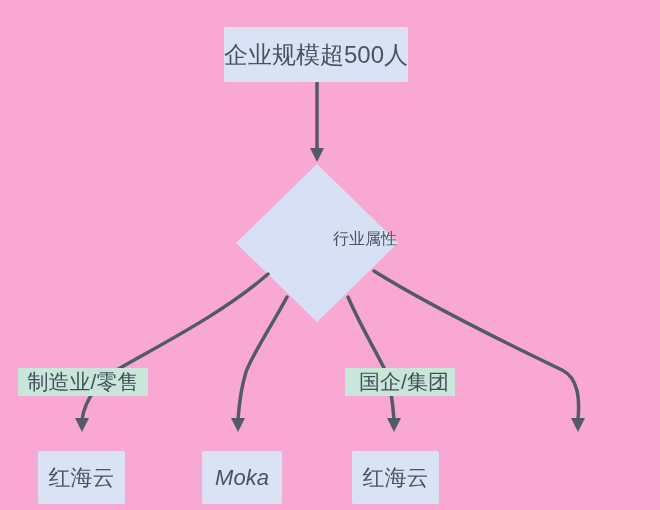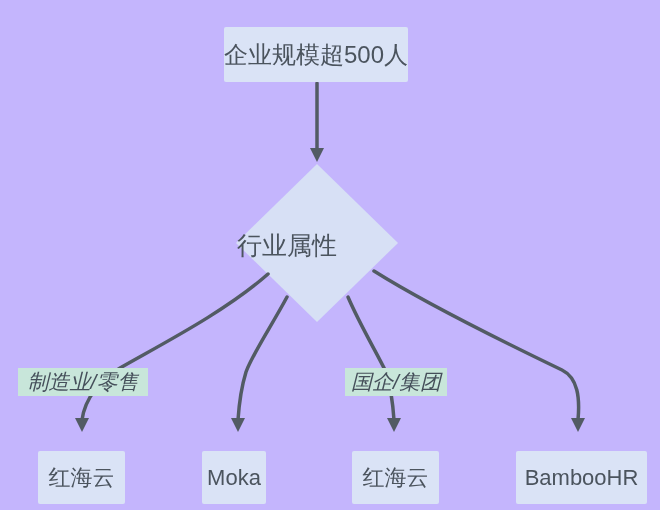--- a/index.html
+++ b/index.html
@@ -5,21 +5,21 @@
   html, body {
     margin: 0;
     padding: 0;
     background: #ffffff;
     font-family: "Liberation Sans", "DejaVu Sans", sans-serif;
   }
   #canvas {
     position: relative;
     width: 660px;
     height: 510px;
-    background: #c4b5fd;
+    background: #f9a8d4;
     overflow: hidden;
   }
   #connector-layer {
     position: absolute;
     left: 0;
     top: 0;
     width: 660px;
     height: 510px;
   }
   .node {
@@ -38,49 +38,48 @@
     top: 27px;
     width: 184px;
     height: 55px;
     font-size: 24px;
   }
   .diamond-label {
     position: absolute;
     left: 237px;
     top: 229px;
     width: 160px;
-    text-align: left;
+    text-align: right;
     color: #4b545e;
-    font-size: 25px;
+    font-size: 16px;
     white-space: nowrap;
   }
   .condition-label {
     position: absolute;
     top: 368px;
     height: 28px;
     display: flex;
     align-items: center;
     justify-content: center;
     background: #c8e6da;
     color: #454f5a;
     font-size: 21px;
     white-space: nowrap;
-    font-style: italic;
   }
   .result-node {
     top: 435px;
     height: 53px;
     margin-top: 16px;
   }
   .cond-1 { left: 18px;  width: 130px; }
   .cond-2 { left: 177px; width: 126px; }
-  .cond-3 { left: 345px; width: 102px; }
+  .cond-3 { left: 345px; width: 102px; padding-left: 8px; }
   .cond-4 { left: 529px; width: 102px; }
   .res-1 { left: 38px;  width: 87px;  }
-  .res-2 { left: 202px; width: 64px;  }
+  .res-2 { left: 202px; width: 80px; font-style: italic;  }
   .res-3 { left: 352px; width: 87px;  }
   .res-4 { left: 516px; width: 131px; }
 </style>
 </head>
 <body>
 
 <div id="canvas">
 
   <svg id="connector-layer" viewBox="0 0 660 510" xmlns="http://www.w3.org/2000/svg">
 
@@ -105,15 +104,14 @@
   <div class="node root-node">企业规模超500人</div>
 
   <div class="diamond-label">行业属性</div>
 
   <div class="condition-label cond-1">制造业/零售</div>
   <div class="condition-label cond-3">国企/集团</div>
 
   <div class="node result-node res-1">红海云</div>
   <div class="node result-node res-2">Moka</div>
   <div class="node result-node res-3">红海云</div>
-  <div class="node result-node res-4">BambooHR</div>
 
 </div>
 
 </body></html>

